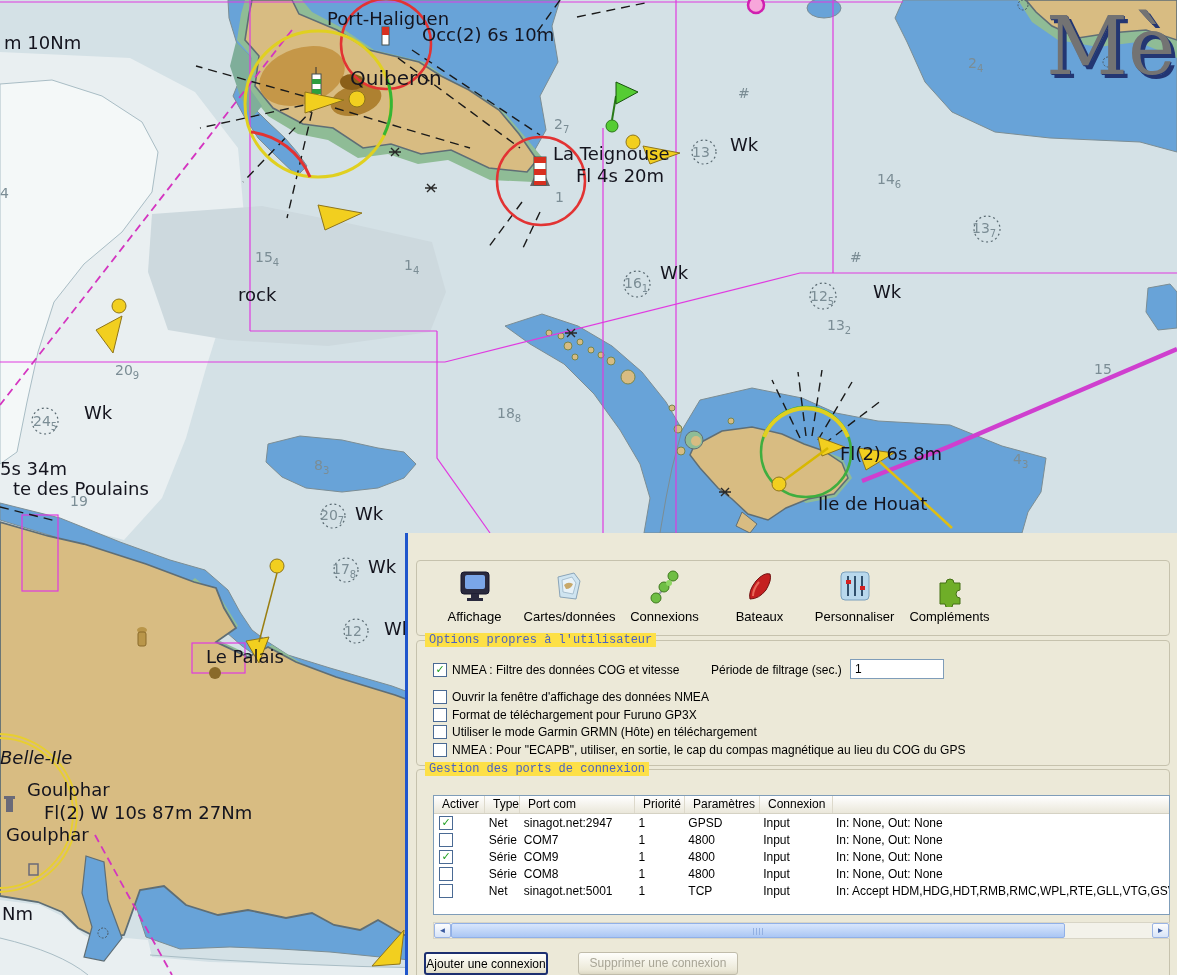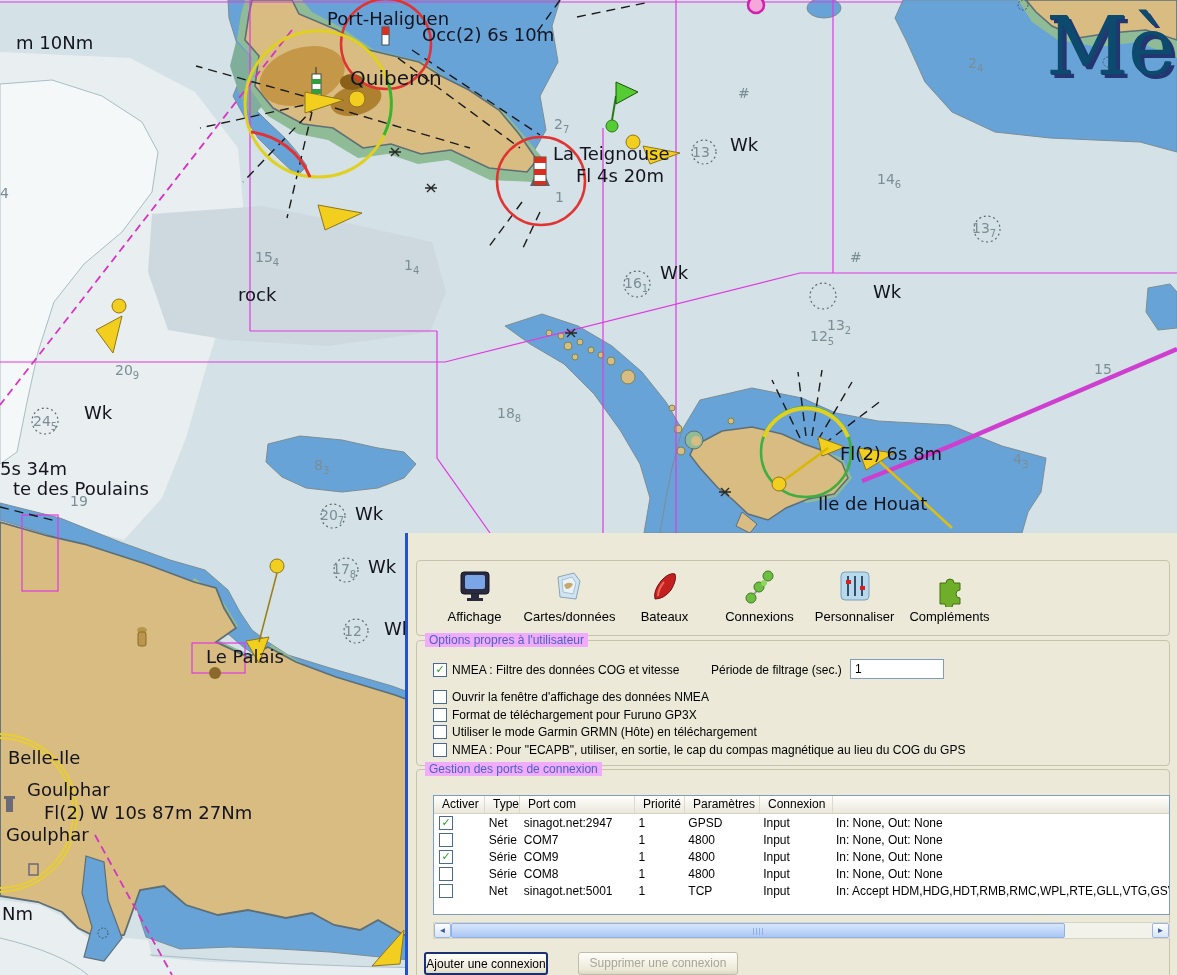--- a/index.html
+++ b/index.html
@@ -6,33 +6,33 @@
     font-family:"Liberation Sans",sans-serif;background:#d4e1e6;}
   .stage{position:relative;width:1177px;height:975px;overflow:hidden;}
   
   .chart-svg{position:absolute;left:0;top:0;}
   #chart-labels{position:absolute;left:0;top:0;width:100%;height:100%;pointer-events:none;}
   .plbl{position:absolute;font:18px "DejaVu Sans",sans-serif;color:#14141e;white-space:nowrap;}
   .plbl.lg{font-size:20px;}
   .dlbl{position:absolute;font:14px "DejaVu Sans",sans-serif;color:#7b8d95;white-space:nowrap;}
   .dlbl sub{font-size:10px;}
   .chart-big{position:absolute;left:1046px;top:0px;font:400 80px "DejaVu Serif",serif;
-    color:#0c4a6e;text-shadow:4px 4px 0 #233672,1px 1px 0 #233672;white-space:nowrap;}
+    color:#737373;text-shadow:4px 4px 0 #233672,1px 1px 0 #233672;white-space:nowrap;}
   
   .dialog{position:absolute;left:405px;top:533px;width:772px;height:442px;background:#ece9d8;
     border-left:3px solid #2056cc;box-sizing:border-box;font-size:12px;color:#000;}
   .titlebar{position:absolute;left:0;top:0;right:0;height:24px;
     background:linear-gradient(180deg,#68a0f4 0%,#2a63dc 12%,#3f7bea 45%,#1c4cc4 88%,#2a5ed4 100%);
     color:#fff;font-weight:bold;font-size:13px;line-height:24px;padding-left:8px;box-sizing:border-box;
     text-shadow:1px 1px 1px #0a2a7a;}
   .closebtn{position:absolute;right:3px;top:3px;width:20px;height:18px;border:1px solid #fff;border-radius:3px;
     background:linear-gradient(180deg,#f4a286 0%,#e2532a 45%,#c63a10 100%);color:#fff;font-size:11px;
     font-weight:bold;text-align:center;line-height:17px;box-sizing:border-box;cursor:pointer;}
   .grp{position:absolute;border:1px solid #c6c2ad;border-radius:4px;box-sizing:border-box;}
-  .grp .legend{position:absolute;top:-8px;left:8px;background:#f0abfc;padding:0 4px;color:#4a62c4;}
+  .grp .legend{position:absolute;top:-8px;left:8px;background:#fde047;padding:0 4px;color:#4a62c4;font-family:Liberation Mono, monospace;}
   .grp-toolbar{left:8px;top:27px;width:754px;height:76px;}
   .tools{display:flex;padding-left:10px;padding-top:6px;}
   .tool{width:95px;text-align:center;cursor:pointer;}
   .tool .ticon{display:block;height:40px;}
   .tool .tlabel{display:block;font-size:13px;color:#000;margin-top:2px;}
   .grp-options{left:8px;top:107px;width:754px;height:126px;}
   .optrow{position:absolute;left:16px;display:flex;align-items:center;height:14px;}
   .cb{display:inline-block;width:12px;height:12px;background:#fff;border:1px solid #4a6a94;
     font:bold 11px/11px "DejaVu Sans",sans-serif;color:#1e9e1e;text-align:center;vertical-align:middle;
     margin-right:5px;cursor:pointer;}
@@ -244,35 +244,35 @@
     <g stroke="#2a2a2a" stroke-width="1.4">
       <path transform="translate(395,152)" d="M-6 0H6M-4 -4L4 4M-4 4L4 -4"></path>
       <path transform="translate(431,188)" d="M-6 0H6M-4 -4L4 4M-4 4L4 -4"></path>
       <path transform="translate(571,333)" d="M-6 0H6M-4 -4L4 4M-4 4L4 -4"></path>
       <path transform="translate(725,492)" d="M-6 0H6M-4 -4L4 4M-4 4L4 -4"></path>
     </g>
   </svg>
 
   <div id="chart-labels">
     <div class="chart-big">Mè</div>
-  <div class="plbl" style="left: 16px; top: 32px;">m 10Nm</div>
+  <div class="plbl" style="left: 4px; top: 32px;">m 10Nm</div>
       <div class="plbl" style="left: 327px; top: 8px;">Port-Haliguen</div>
       <div class="plbl" style="left: 422px; top: 24px;">Occ(2) 6s 10m</div>
       <div class="plbl lg" style="left: 350px; top: 66px;">Quiberon</div>
       <div class="plbl" style="left: 553px; top: 143px;">La Teignouse</div>
       <div class="plbl" style="left: 576px; top: 165px;">Fl 4s 20m</div>
       <div class="plbl" style="left: 238px; top: 284px;">rock</div>
       <div class="plbl" style="left: 84px; top: 402px;">Wk</div>
       <div class="plbl" style="left: 0px; top: 458px;">5s 34m</div>
       <div class="plbl" style="left: 13px; top: 478px;">te des Poulains</div>
       <div class="plbl" style="left: 355px; top: 503px;">Wk</div>
       <div class="plbl" style="left: 368px; top: 556px;">Wk</div>
       <div class="plbl" style="left: 384px; top: 618px;">Wk</div>
       <div class="plbl" style="left: 206px; top: 646px;">Le Palais</div>
-      <div class="plbl" style="left: 8px; top: 747px;">Belle-Ile</div>
+      <div class="plbl" style="left: 0px; top: 747px; font-style: italic;">Belle-Ile</div>
       <div class="plbl" style="left: 27px; top: 779px;">Goulphar</div>
       <div class="plbl" style="left: 44px; top: 802px;">Fl(2) W 10s 87m 27Nm</div>
       <div class="plbl" style="left: 6px; top: 824px;">Goulphar</div>
       <div class="plbl" style="left: 2px; top: 903px;">Nm</div>
       <div class="plbl" style="left: 730px; top: 134px;">Wk</div>
       <div class="plbl" style="left: 660px; top: 262px;">Wk</div>
       <div class="plbl" style="left: 873px; top: 281px;">Wk</div>
       <div class="plbl" style="left: 840px; top: 443px;">Fl(2) 6s 8m</div>
       <div class="plbl" style="left: 818px; top: 493px;">Ile de Houat</div>
       <div class="dlbl" style="left: 554px; top: 116px;"><span>2</span><sub>7</sub></div>
@@ -282,21 +282,21 @@
       <div class="dlbl" style="left: 115px; top: 362px;"><span>20</span><sub>9</sub></div>
       <div class="dlbl" style="left: 33px; top: 413px;"><span>24</span><sub>5</sub></div>
       <div class="dlbl" style="left: 70px; top: 493px;"><span>19</span></div>
       <div class="dlbl" style="left: 314px; top: 457px;"><span>8</span><sub>3</sub></div>
       <div class="dlbl" style="left: 320px; top: 507px;"><span>20</span><sub>7</sub></div>
       <div class="dlbl" style="left: 332px; top: 561px;"><span>17</span><sub>8</sub></div>
       <div class="dlbl" style="left: 344px; top: 623px;"><span>12</span></div>
       <div class="dlbl" style="left: 497px; top: 405px;"><span>18</span><sub>8</sub></div>
       <div class="dlbl" style="left: 624px; top: 275px;"><span>16</span><sub>1</sub></div>
       <div class="dlbl" style="left: 692px; top: 144px;"><span>13</span></div>
-      <div class="dlbl" style="left: 810px; top: 288px; margin-top: 40px;"><span>12</span><sub>5</sub></div>
+      <div class="dlbl" style="left: 810px; top: 288px;"><span>12</span><sub>5</sub></div>
       <div class="dlbl" style="left: 827px; top: 317px;"><span>13</span><sub>2</sub></div>
       <div class="dlbl" style="left: 877px; top: 171px;"><span>14</span><sub>6</sub></div>
       <div class="dlbl" style="left: 972px; top: 220px;"><span>13</span><sub>7</sub></div>
       <div class="dlbl" style="left: 968px; top: 55px;"><span>2</span><sub>4</sub></div>
       <div class="dlbl" style="left: 1013px; top: 451px;"><span>4</span><sub>3</sub></div>
       <div class="dlbl" style="left: 1094px; top: 361px;"><span>15</span></div>
       <div class="dlbl" style="left: 0px; top: 185px;"><span>4</span></div>
       <div class="dlbl" style="left: 738px; top: 85px;"><span>#</span></div>
       <div class="dlbl" style="left: 850px; top: 249px;"><span>#</span></div>
     </div>
@@ -320,35 +320,35 @@
             <svg width="40" height="40" viewBox="0 0 40 40">
                 <polygon points="8,10 24,6 30,14 26,32 10,30" fill="#cfe4f0" stroke="#8aa4b8"></polygon>
                 <polygon points="12,13 22,10 26,16 23,27 13,25" fill="#e8f2f8" stroke="#a8c0d0"></polygon>
                 <path d="M14,18 Q18,14 23,17 Q21,22 16,22 Z" fill="#c8a86a"></path>
               </svg></span>
           <span class="tlabel">Cartes/données</span>
         </div>
         <div class="tool">
           <span class="ticon">
             <svg width="40" height="40" viewBox="0 0 40 40">
-                <path d="M10,32 Q8,24 16,14 Q24,5 30,7 Q32,13 26,23 Q19,32 10,32 Z" fill="#c42020" stroke="#701010"></path>
-                <path d="M13,29 Q13,22 19,15" stroke="#e86858" fill="none" stroke-width="2"></path>
-              </svg></span>
-          <span class="tlabel">Bateaux</span>
-        </div>
-        <div class="tool">
-          <span class="ticon">
-            <svg width="40" height="40" viewBox="0 0 40 40">
                 <line x1="10" y1="32" x2="30" y2="8" stroke="#9aa0a8" stroke-width="2"></line>
                 <circle cx="28" cy="9" r="5" fill="#6fbe44" stroke="#3f7a1e"></circle>
                 <circle cx="19" cy="20" r="5" fill="#6fbe44" stroke="#3f7a1e"></circle>
                 <circle cx="11" cy="31" r="5" fill="#6fbe44" stroke="#3f7a1e"></circle>
                 <circle cx="24" cy="16" r="3" fill="#8ed662"></circle>
               </svg></span>
           <span class="tlabel">Connexions</span>
+        </div>
+        <div class="tool">
+          <span class="ticon">
+            <svg width="40" height="40" viewBox="0 0 40 40">
+                <path d="M10,32 Q8,24 16,14 Q24,5 30,7 Q32,13 26,23 Q19,32 10,32 Z" fill="#c42020" stroke="#701010"></path>
+                <path d="M13,29 Q13,22 19,15" stroke="#e86858" fill="none" stroke-width="2"></path>
+              </svg></span>
+          <span class="tlabel">Bateaux</span>
         </div>
         <div class="tool">
           <span class="ticon">
             <svg width="40" height="40" viewBox="0 0 40 40">
                 <rect x="6" y="5" width="28" height="28" rx="4" fill="#b8d8ec" stroke="#7aa0bc"></rect>
                 <line x1="13" y1="9" x2="13" y2="29" stroke="#30506c" stroke-width="2"></line>
                 <line x1="20" y1="9" x2="20" y2="29" stroke="#30506c" stroke-width="2"></line>
                 <line x1="27" y1="9" x2="27" y2="29" stroke="#30506c" stroke-width="2"></line>
                 <rect x="11" y="13" width="5" height="4" fill="#d42020"></rect>
                 <rect x="25" y="19" width="5" height="4" fill="#d42020"></rect>

